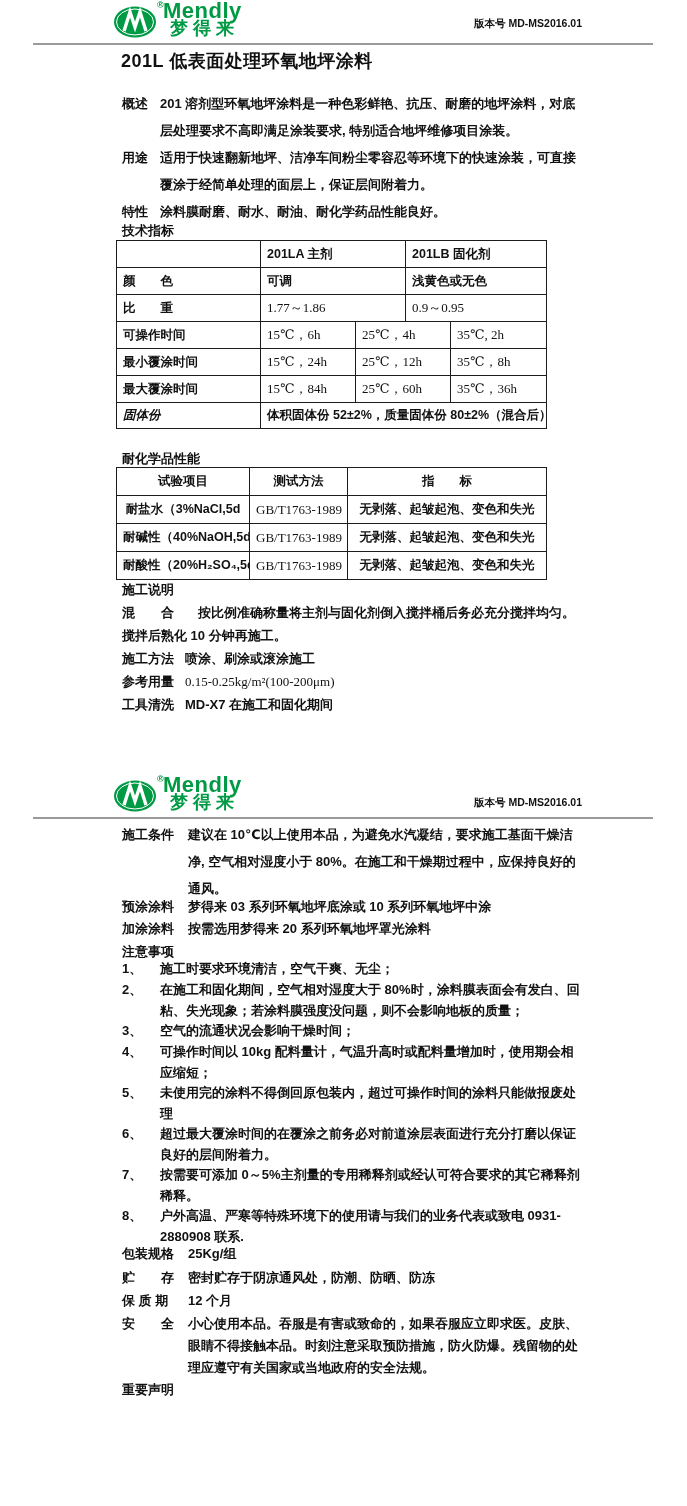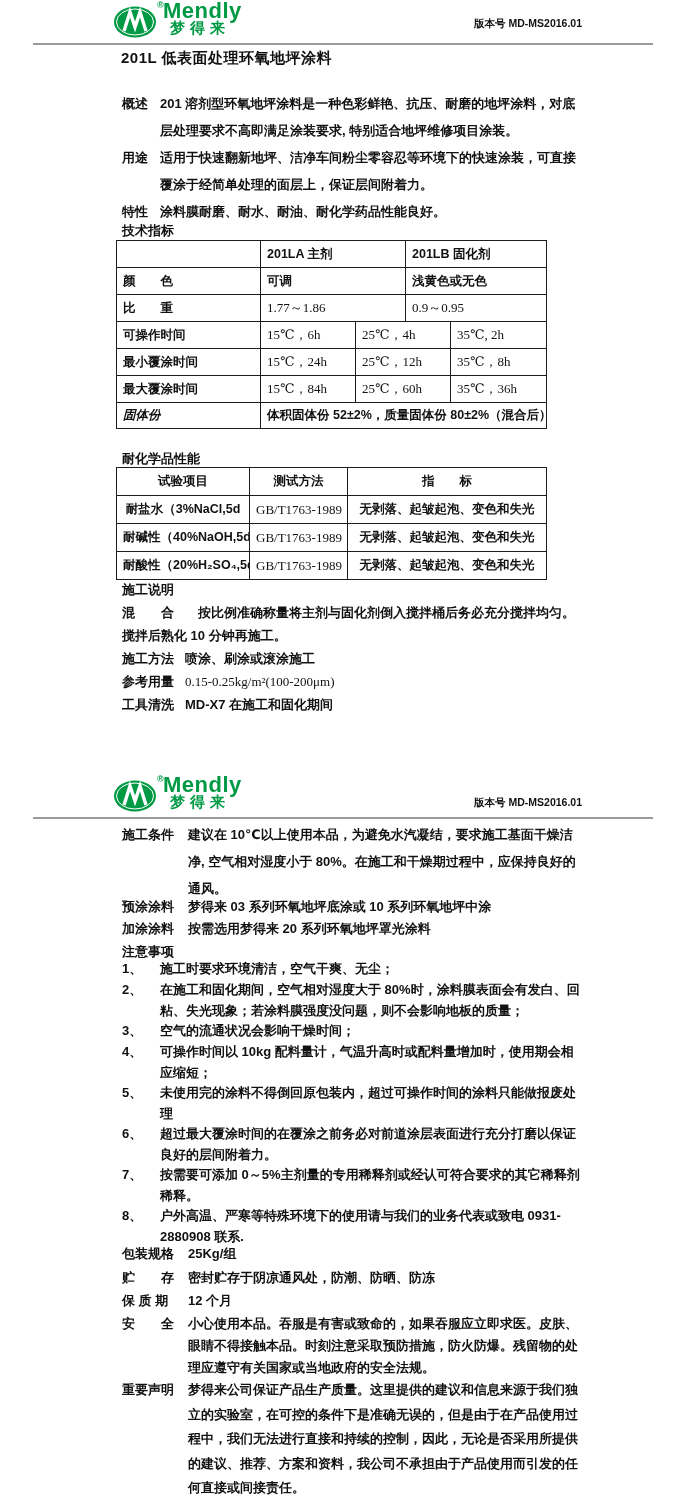--- a/index.html
+++ b/index.html
@@ -12,25 +12,25 @@
     position:relative;width:687px;height:1506px;background:#fff;overflow:hidden;
     font-family:"Liberation Sans","DejaVu Sans",sans-serif;
     color:var(--text);font-size:13px;font-weight:600;
   }
   .abs{position:absolute;}
   
   .logo{left:113px;width:240px;height:40px;}
   .logo svg{position:absolute;left:0;top:1px;}
   .logo .reg{position:absolute;left:44px;top:-3px;font-size:9px;color:var(--brand-green);font-weight:700;}
   .logo .en{position:absolute;left:50px;top:-3px;font-size:22px;line-height:22px;font-weight:800;color:var(--brand-green);letter-spacing:.5px;}
-  .logo .cn{position:absolute;left:57px;top:17px;font-size:15px;line-height:16px;font-weight:800;color:var(--brand-green);letter-spacing:5px;}
+  .logo .cn{position:absolute;left:57px;top:17px;font-size:18px;line-height:16px;font-weight:800;color:var(--brand-green);letter-spacing:5px;}
   .version{right:105px;font-size:10.5px;font-weight:600;padding-left:40px;}
   .rule{left:33px;width:620px;height:0;border-top:2px solid var(--rule-gray);}
   
-  .title{left:121px;font-size:15px;font-weight:800;letter-spacing:.5px;}
+  .title{left:121px;font-size:18px;font-weight:800;letter-spacing:.5px;}
   
   .row{left:122px;width:456px;display:grid;}
   .row .lbl{font-weight:700;white-space:nowrap;}
   .cols38{grid-template-columns:38px 1fr;}
   .cols63{grid-template-columns:63px 1fr;}
   .cols66{grid-template-columns:66px 1fr;}
   .lh27{line-height:27px;}
   .lh22{line-height:22px;}
   .lh245{line-height:24.5px;}
   .heading{left:122px;font-weight:800;line-height:23px;}
@@ -279,16 +279,15 @@
   <div class="abs row cols66 lh22" style="top:1290px;">
     <span class="lbl">保 质 期</span>
     <span>12 个月</span>
   </div>
   <div class="abs row cols66 lh22" style="top:1313px;">
     <span class="lbl">安　　全</span>
     <span>小心使用本品。吞服是有害或致命的，如果吞服应立即求医。皮肤、眼睛不得接触本品。时刻注意采取预防措施，防火防爆。残留物的处理应遵守有关国家或当地政府的安全法规。</span>
   </div>
   <div class="abs row cols66 lh245" style="top:1378px;">
     <span class="lbl">重要声明</span>
-    <span>梦得来公司保证产品生产质量。这里提供的建议和信息来源于我们独立的实验室，在可控的条件下是准确无误的，但是由于在产品使用过程中，我们无法进行直接和持续的控制，因此，无论是否采用所提供的建议、推荐、方案和资料，我公司不承担由于产品使用而引发的任何直接或间接责任。</span>
   </div>
 
 </div>
 
 </body></html>

